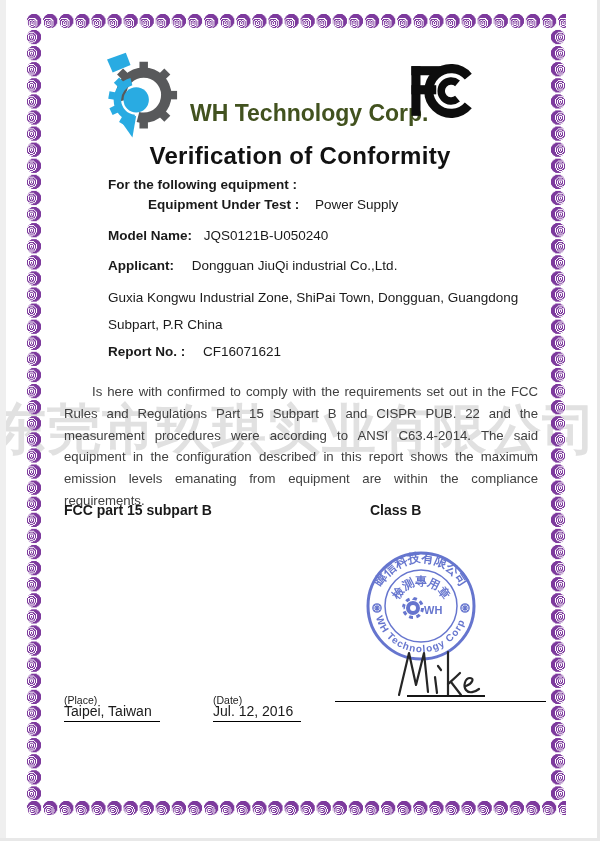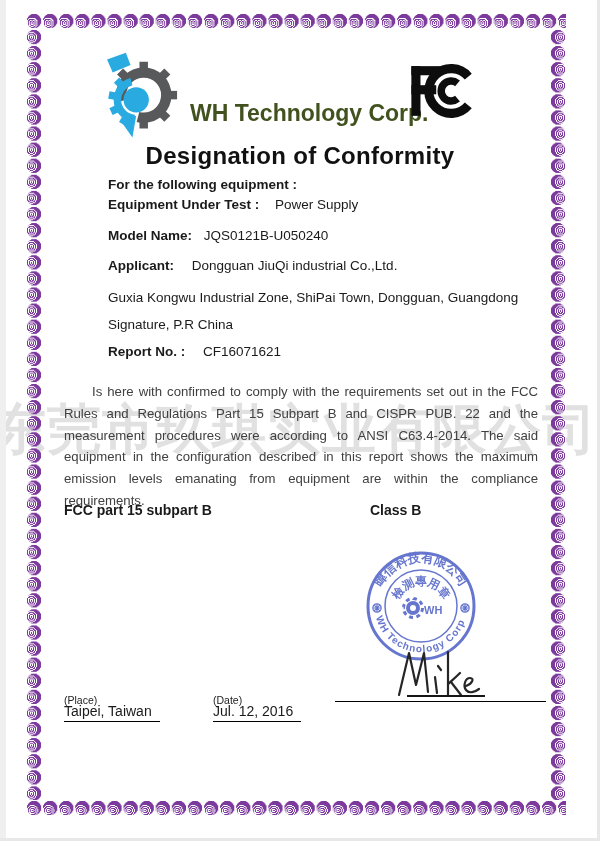--- a/index.html
+++ b/index.html
@@ -106,43 +106,43 @@
       <rect x="4" y="5" width="11" height="60"></rect>
       <rect x="4" y="5" width="36" height="11"></rect>
       <rect x="4" y="28" width="30" height="11"></rect>
     </g>
     <g fill="none" stroke="#0d0d0d">
       <path d="M 72.7 17.6 A 27 27 0 1 0 72.7 52.4" stroke-width="11"></path>
       <path d="M 59.7 25.8 A 12 12 0 1 0 59.7 44.2" stroke-width="9"></path>
     </g>
   </svg>
 
-  <div class="abs cert-title">Designation of Conformity</div>
+  <div class="abs cert-title">Verification of Conformity</div>
 
   <div class="abs line" style="top:177px;">
     <span class="lbl">For the following equipment :</span>
   </div>
 
-  <div class="abs line" style="top:197px;">
+  <div class="abs line" style="top:197px;margin-left:40px;">
     <span class="lbl">Equipment Under Test :</span>
     <span class="val">Power Supply</span>
   </div>
 
   <div class="abs line" style="top:228px;">
     <span class="lbl">Model Name:</span>
     <span class="val" style="margin-left:8px;margin-top:43px;">JQS0121B-U050240</span>
   </div>
 
   <div class="abs line" style="top:258px;">
     <span class="lbl">Applicant:</span>
     <span class="val" style="margin-left:14px;">Dongguan JiuQi industrial Co.,Ltd.</span>
   </div>
 
   <div class="abs line" style="top:290px;">Guxia Kongwu Industrial Zone, ShiPai Town, Dongguan, Guangdong</div>
-  <div class="abs line" style="top:317px;">Signature, P.R China</div>
+  <div class="abs line" style="top:317px;">Subpart, P.R China</div>
 
   <div class="abs line" style="top:344px;">
     <span class="lbl">Report No. :</span>
     <span class="val" style="margin-left:14px;">CF16071621</span>
   </div>
 
   <div class="abs statement">Is here with confirmed to comply with the requirements set out in the FCC Rules and Regulations Part 15 Subpart B and CISPR PUB. 22 and the measurement procedures were according to ANSI C63.4-2014. The said equipment in the configuration described in this report shows the maximum emission levels emanating from equipment are within the compliance requirements.</div>
 
   <div class="abs standards-left">FCC part 15 subpart B</div>
   <div class="abs standards-right">Class B</div>

